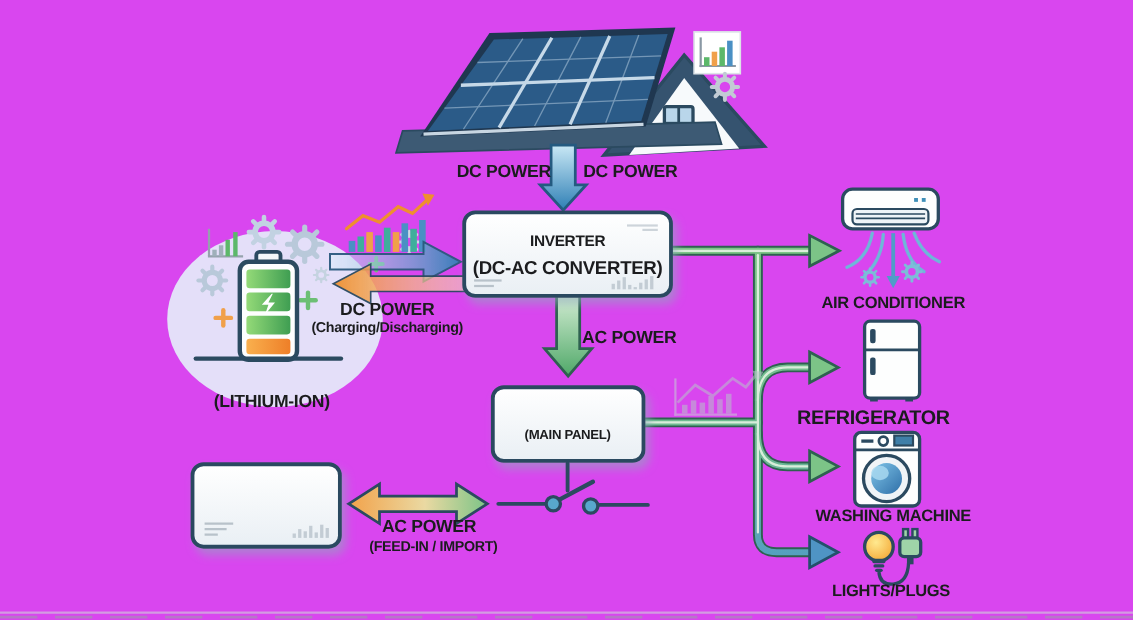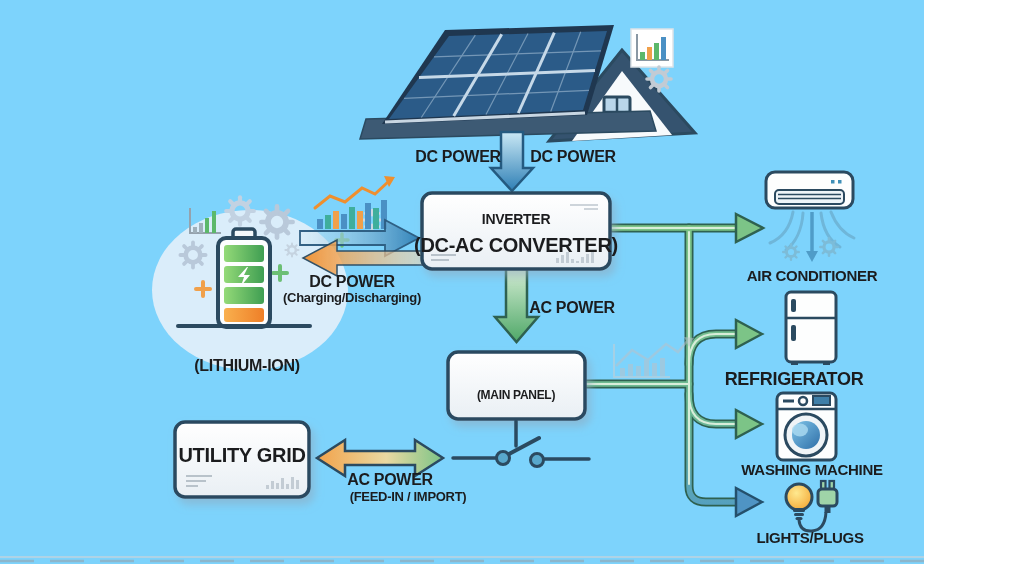--- a/index.html
+++ b/index.html
@@ -1,16 +1,16 @@
 <!DOCTYPE html>
 <html><head>
 <meta charset="utf-8">
 <style>
   html,body{margin:0;padding:0;background:#ffffff;}
-  #stage{position:relative;width:924px;height:564px;background:#7dd3fc;overflow:hidden;
+  #stage{position:relative;width:1030px;height:564px;background:#d946ef;overflow:hidden;
          font-family:"Liberation Sans",sans-serif;}
   #gfx{position:absolute;left:0;top:0;}
   .lbl{position:absolute;font-weight:bold;color:#1b1c1e;white-space:nowrap;
        transform:translateX(-50%);line-height:1;letter-spacing:-0.3px;z-index:5;
        font-family:"Liberation Sans",sans-serif;}
 </style>
 </head>
 <body>
 
 <div id="stage">
@@ -321,34 +321,33 @@
   </g>
 
   <line x1="0" y1="557" x2="1030" y2="557" stroke="#d0d4d8" stroke-width="2" opacity="0.6"></line>
   <line x1="0" y1="561" x2="1030" y2="561" stroke="#9aa0a6" stroke-width="2.5" opacity="0.55" stroke-dasharray="34 16"></line>
 </svg>
 
 <div class="lbl" style="left:458px;top:149px;font-size:16px">DC POWER</div>
 <div class="lbl" style="left:573px;top:149px;font-size:16px">DC POWER</div>
 
 <div class="lbl" style="left:516px;top:212px;font-size:14px">INVERTER</div>
-<div class="lbl" style="left:516px;top:235px;font-size:20px">(DC-AC CONVERTER)</div>
+<div class="lbl" style="left:516px;top:235px;font-size:17px">(DC-AC CONVERTER)</div>
 
 <div class="lbl" style="left:572px;top:300px;font-size:16px">AC POWER</div>
 
 <div class="lbl" style="left:516px;top:389px;font-size:12px">(MAIN PANEL)</div>
 
 <div class="lbl" style="left:247px;top:358px;font-size:16px">(LITHIUM-ION)</div>
 
 <div class="lbl" style="left:352px;top:274px;font-size:16px">DC POWER</div>
 <div class="lbl" style="left:352px;top:291px;font-size:13px">(Charging/Discharging)</div>
 
-<div class="lbl" style="left:242px;top:445px;font-size:20px">UTILITY GRID</div>
 
 <div class="lbl" style="left:390px;top:472px;font-size:16px">AC POWER</div>
-<div class="lbl" style="left:408px;top:490px;font-size:13px">(FEED-IN / IMPORT)</div>
+<div class="lbl" style="left:394px;top:490px;font-size:13px">(FEED-IN / IMPORT)</div>
 
 <div class="lbl" style="left:812px;top:268px;font-size:15px">AIR CONDITIONER</div>
 <div class="lbl" style="left:794px;top:370px;font-size:18px">REFRIGERATOR</div>
 <div class="lbl" style="left:812px;top:462px;font-size:15px">WASHING MACHINE</div>
 <div class="lbl" style="left:810px;top:530px;font-size:15px">LIGHTS/PLUGS</div>
 
 </div>
 
 </body></html>

